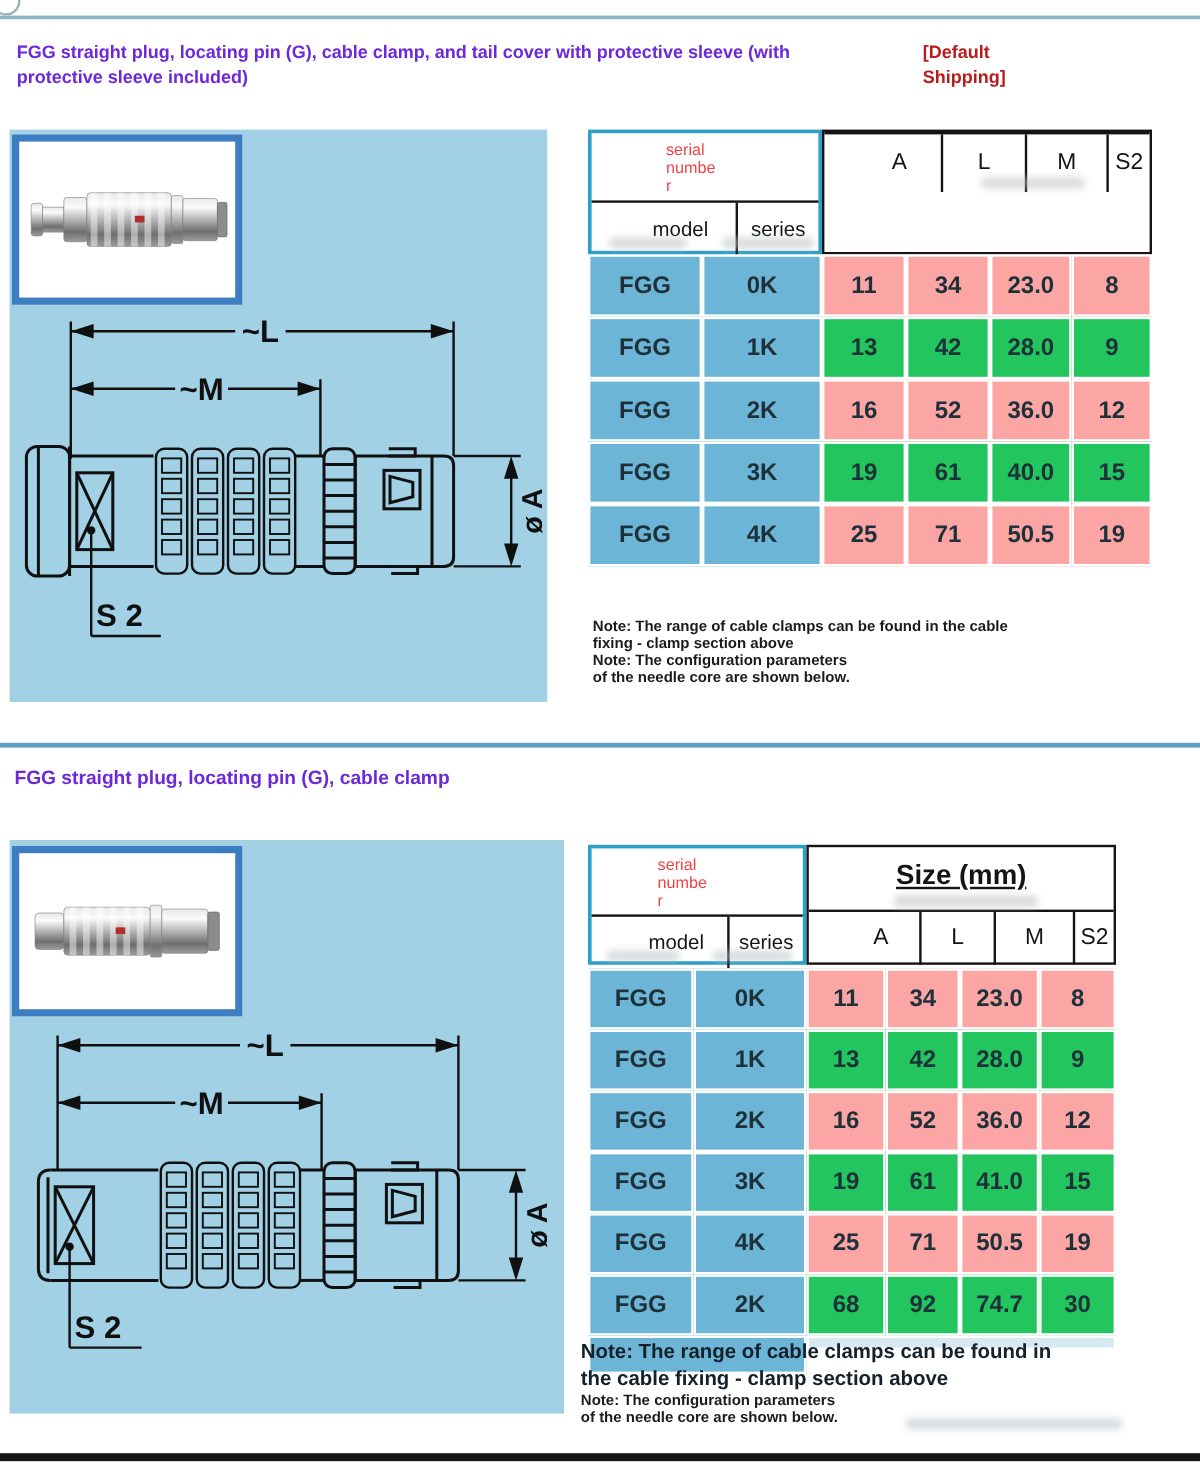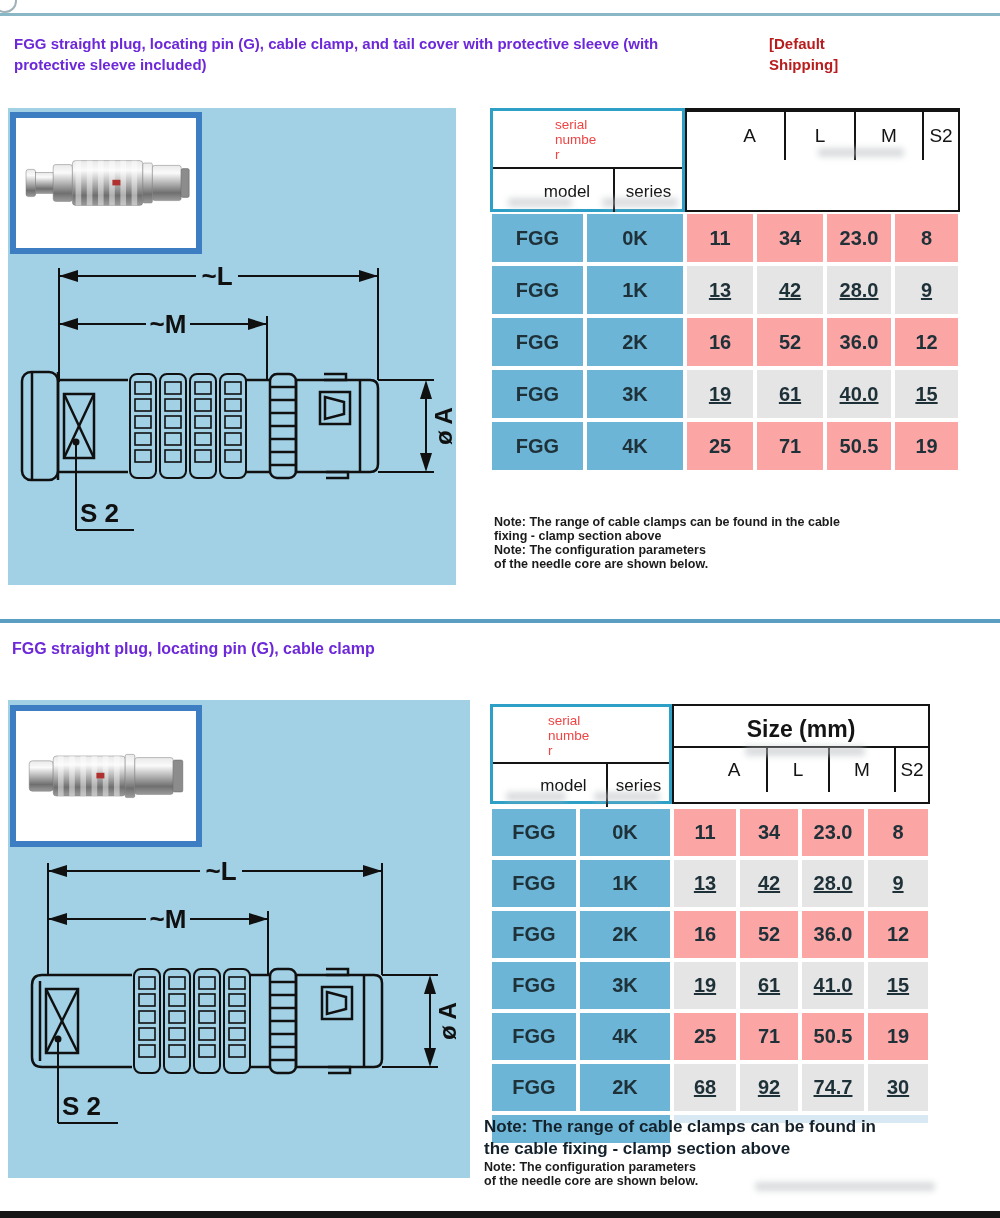--- a/index.html
+++ b/index.html
@@ -39,21 +39,21 @@
   .dimhdr{font-size:17px;line-height:20px;color:#141414;}
   .sizehdr{font-size:23px;font-weight:700;color:#141414;text-align:center;}
   .lethdr{font-size:19px;}
   .tbody{display:grid;position:absolute;left:0;}
   .t1body{top:104px;grid-template-columns:95px 100px 70px 70px 68px 67px;grid-auto-rows:52px;}
   .t2body{top:103px;grid-template-columns:88px 94px 66px 62px 66px 64px;grid-auto-rows:51px;}
   .cell{border:2px solid #fff;box-sizing:border-box;display:flex;align-items:center;justify-content:center;
         font-weight:700;font-size:20px;color:#1e3038;}
   .cm{background:#6db5d6;}
   .dm{background:#fca5a5;}
-  .dl{background:#e5e5e5;text-decoration:underline;}
+  .dl{background:#22c55e;}
   .stub{position:absolute;background:#6db5d6;border:2px solid #fff;box-sizing:border-box;}
   .stub2{position:absolute;background:#d8e9f4;border:2px solid #fff;box-sizing:border-box;}
 
   
   .notes-sm{font-size:12.5px;line-height:14px;font-weight:700;color:#1b1b1b;}
   .notes1{left:494px;top:515px;width:470px;}
   .notes2{left:484px;top:1116px;width:490px;z-index:6;}
   .note-big{font-size:17px;line-height:22px;font-weight:700;color:#14212b;}
 
   
@@ -406,21 +406,21 @@
         <div>serial</div>
         <div>numbe</div>
         <div>r</div>
       </div>
       <div class="hsplit" style="height:43px;">
         <div class="hcell" style="width:85px;">model</div>
         <div class="hcell" style="flex:1;">series</div>
       </div>
     </div>
     <div class="ghead-right" style="left:182px;width:258px;height:100px;">
-      <div class="sizehdr" style="height:40px;padding-top:10px;box-sizing:border-box;">Size (mm)</div>
+      <div class="sizehdr" style="height:52px;padding-top:10px;box-sizing:border-box;text-decoration:underline;">Size (mm)</div>
       <div class="hsplit" style="height:44px;">
         <div class="hcell lethdr" style="width:64px;">A</div>
         <div class="hcell lethdr" style="width:60px;">L</div>
         <div class="hcell lethdr" style="width:64px;">M</div>
         <div class="hcell lethdr" style="flex:1;">S2</div>
       </div>
     </div>
     <div class="abs smudge" style="left:255px;top:42px;width:120px;height:10px;"></div>
     <div class="abs smudge" style="left:16px;top:88px;width:60px;height:9px;"></div>
     <div class="abs smudge" style="left:104px;top:88px;width:66px;height:9px;"></div>

